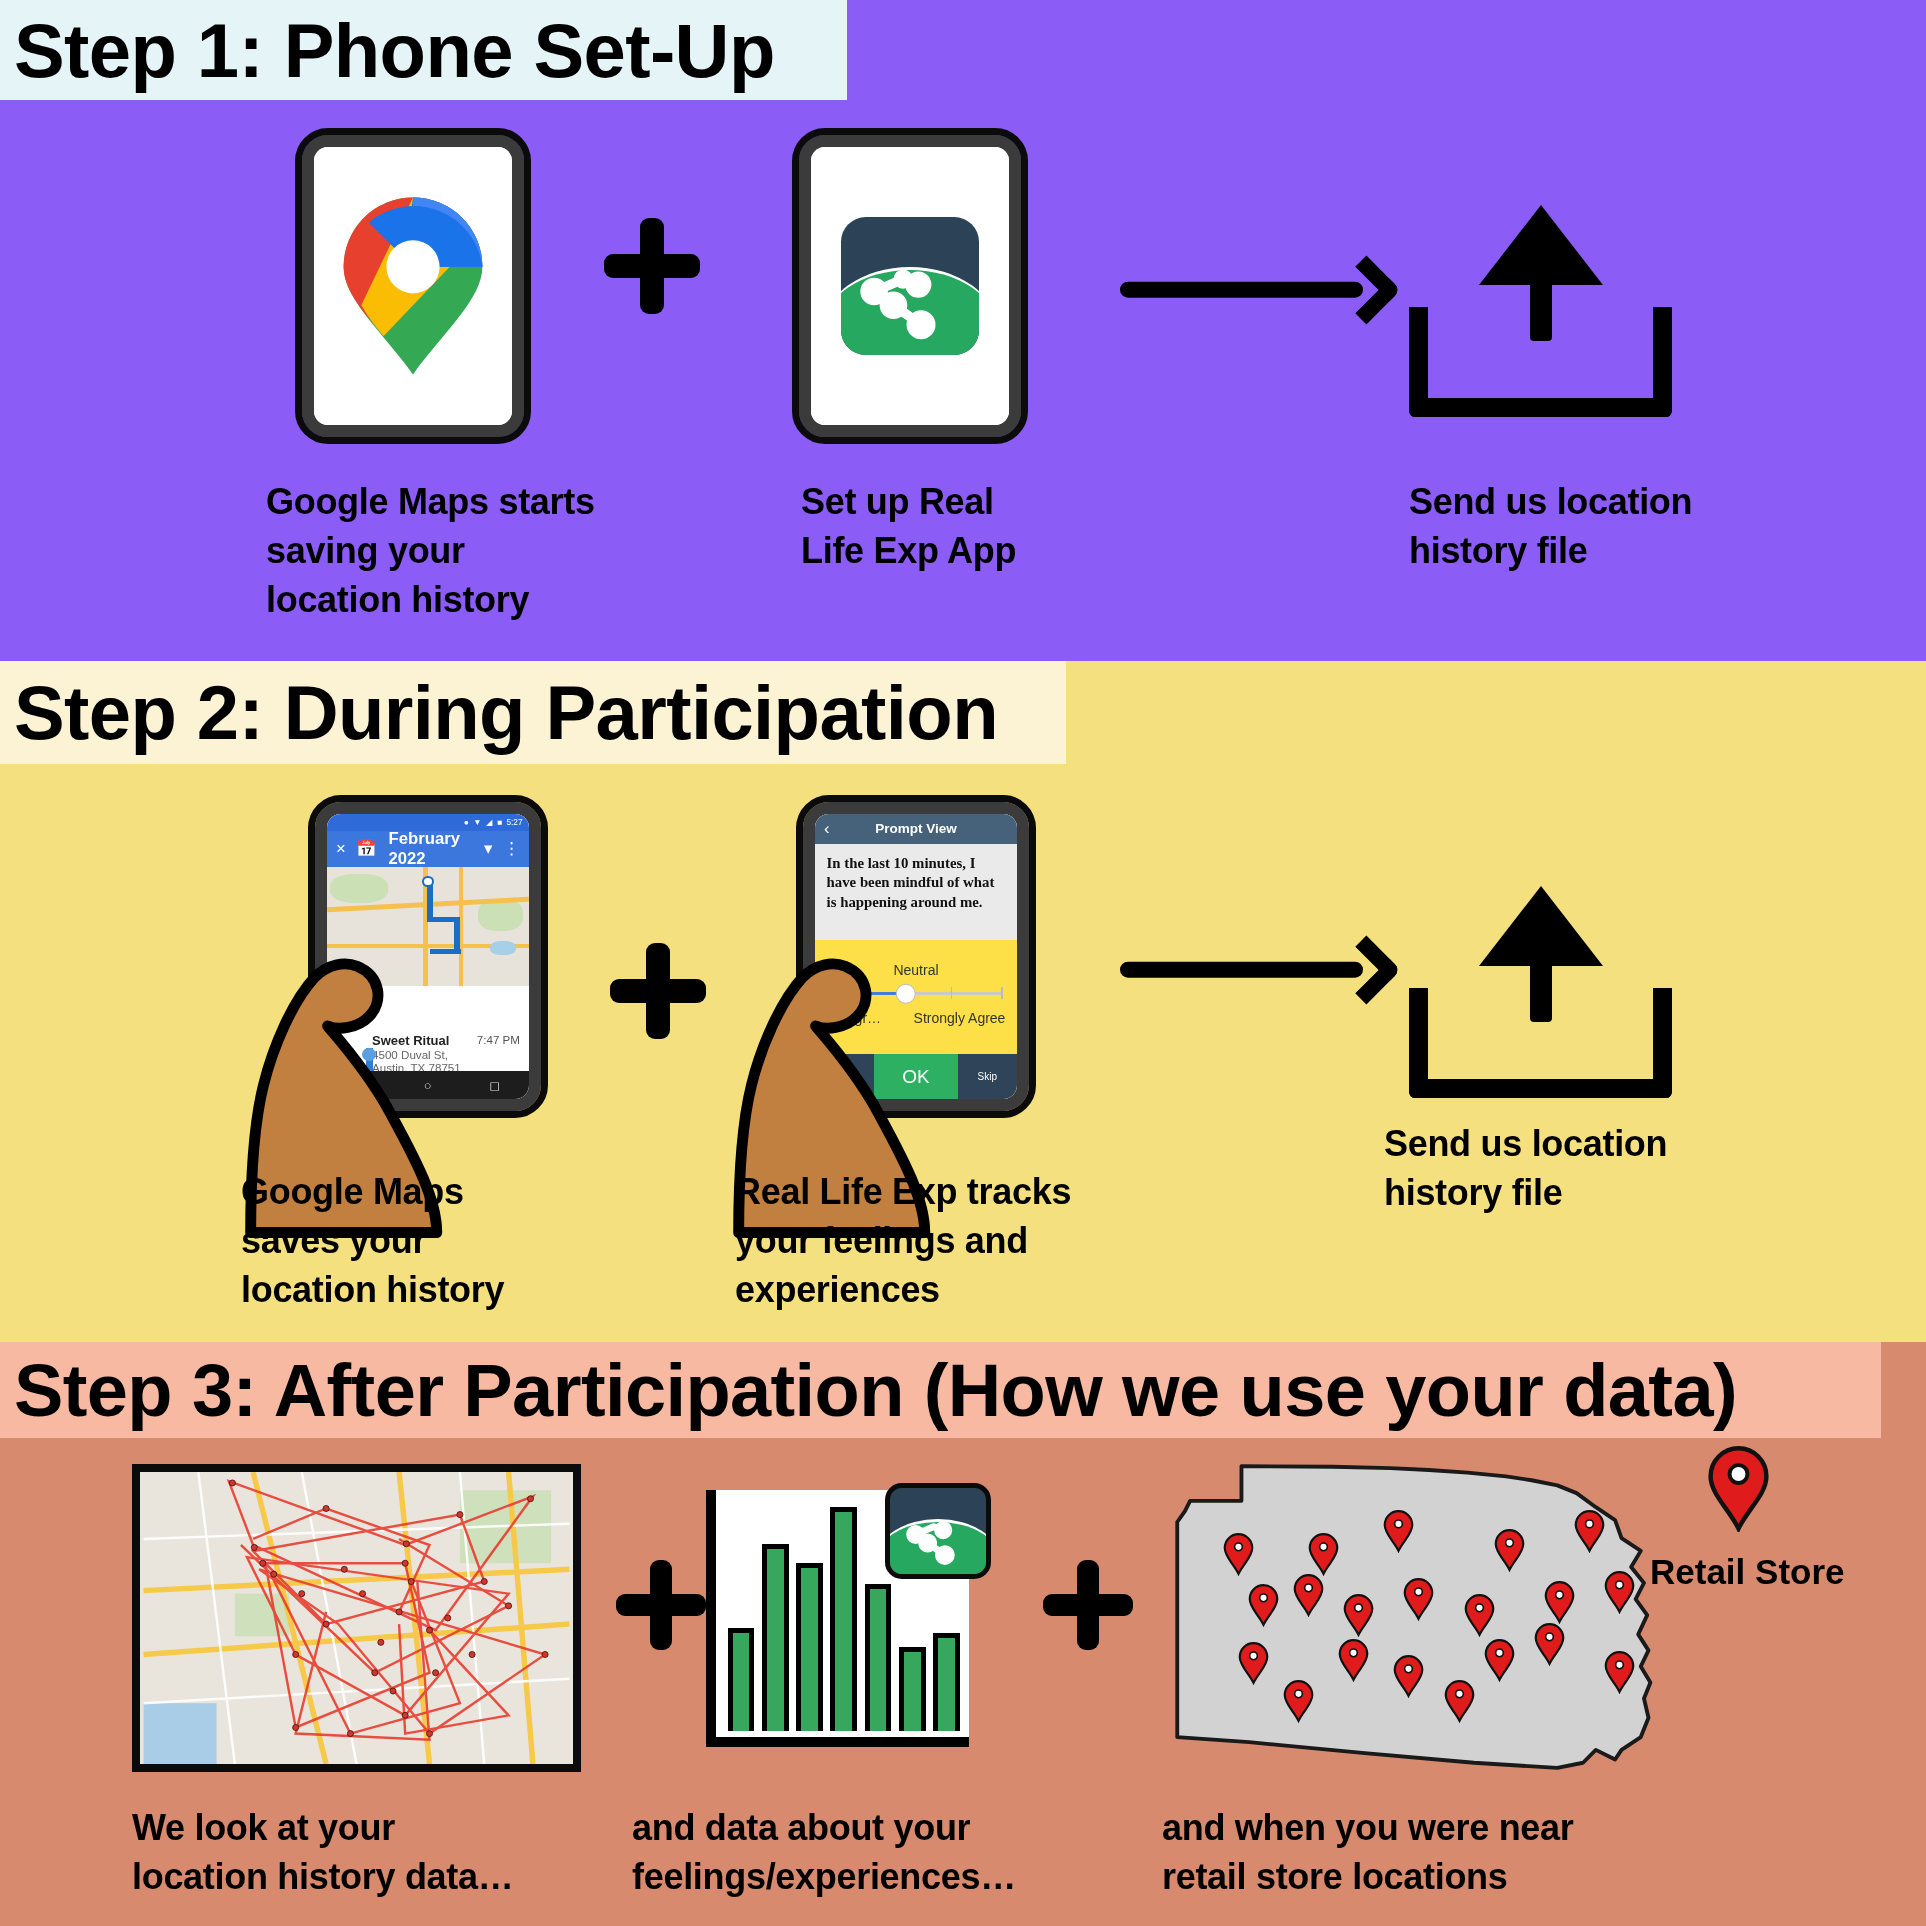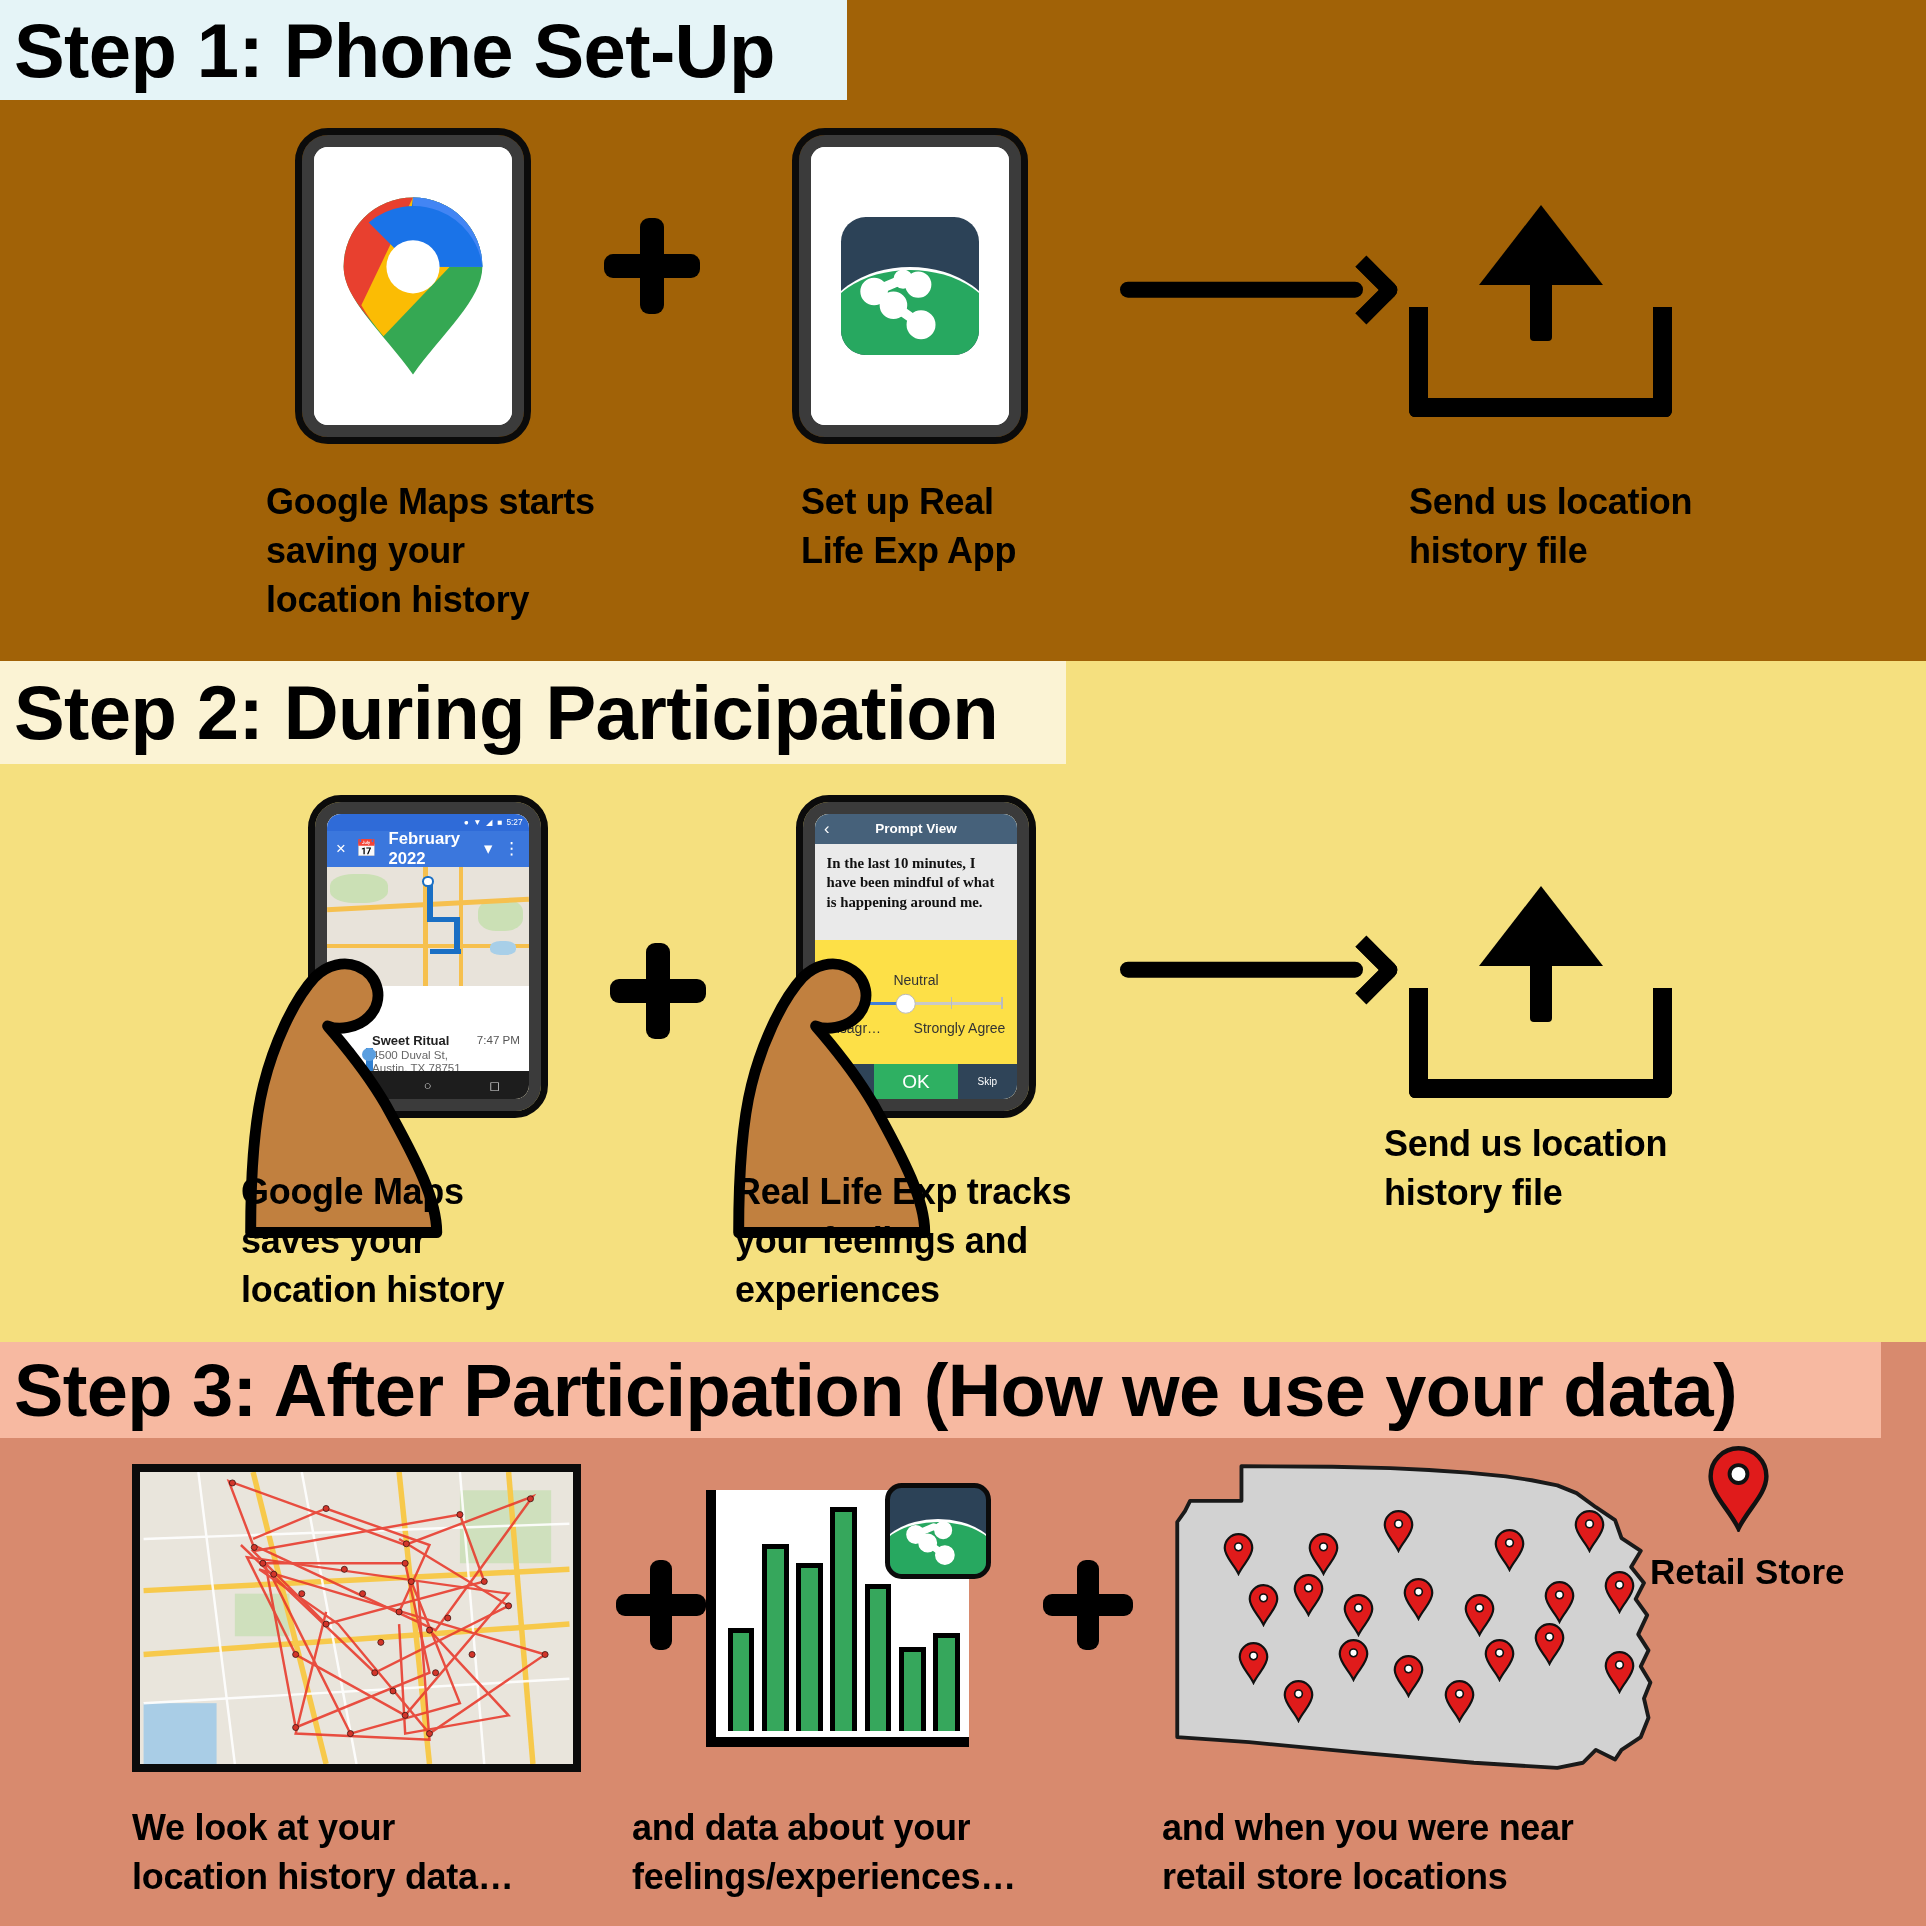--- a/index.html
+++ b/index.html
@@ -6,21 +6,21 @@
   html,body { width:1926px; height:1926px; }
   body {
     font-family:"Liberation Sans", sans-serif;
     background:#fff;
     position:relative;
     overflow:hidden;
   }
 
   
   .section { position:absolute; left:0; width:1926px; }
-  #sec1 { top:0;    height:661px; background:#a16207; }
+  #sec1 { top:0;    height:661px; background:#8b5cf6; }
   #sec2 { top:661px; height:681px; background:#f5e07f; }
   #sec3 { top:1342px; height:584px;  background:#d88a6e; }
 
   .step-header {
     position:absolute; left:0; top:0;
     display:flex; align-items:center;
     padding-left:14px;
     font-weight:700;
     letter-spacing:-0.6px;
     color:#000;
@@ -151,21 +151,21 @@
   .rle-slider .fill { position:absolute; left:0; top:0; height:100%; width:44%; background:#3f7fd8; }
   .rle-slider .knob {
     position:absolute; left:44%; top:50%; transform:translate(-50%,-50%);
     width:20.5px; height:20.5px; border-radius:50%; background:#fff; border:1.3px solid #bbb;
   }
   .rle-slider .tick { position:absolute; top:-5.1px; width:1.3px; height:11.6px; background:#bbb; }
   .rle-ends {
     position:absolute; left:11.6px; right:11.6px; bottom:28px;
     display:flex; justify-content:space-between; font-size:14px; color:#333;
   }
-  .rle-btns { height:35px; background:#2f4458; display:flex; align-items:stretch; }
+  .rle-btns { height:45px; background:#2f4458; display:flex; align-items:stretch; }
   .rle-btns div {
     display:flex; align-items:center; justify-content:center; color:#fff; font-size:10px;
   }
   .rle-btns .back  { flex:1; }
   .rle-btns .ok    { flex:1.4; background:#2eb062; font-size:19px; }
   .rle-btns .skip  { flex:1; }
 
   
   .lochist-map {
     position:absolute; background:#e6e2da; border:8.3px solid #0b0b0b; overflow:hidden;

